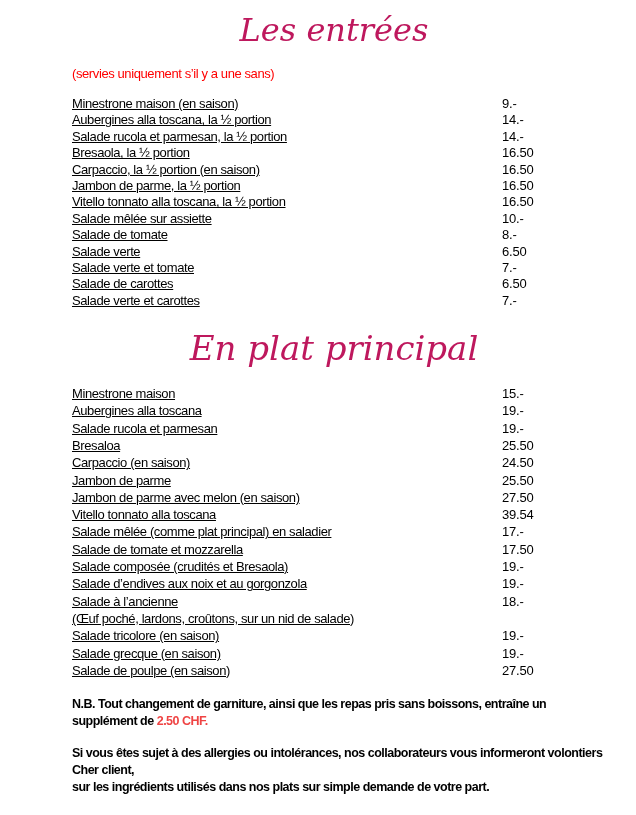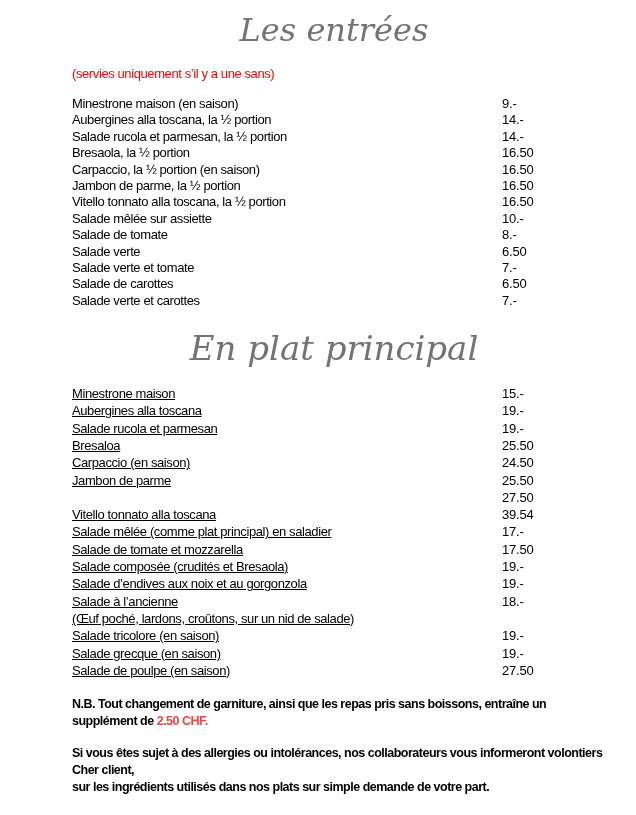--- a/index.html
+++ b/index.html
@@ -14,21 +14,21 @@
     position: relative;
     width: 636px; height: 815px;
     overflow: hidden;
     background: #ffffff;
   }
   .script-title {
     font-family: "DejaVu Serif", serif;
     font-style: italic;
     font-weight: normal;
     text-align: center;
-    color: #737373;
+    color: #be185d;
     margin: 0;
     padding-left: 32px;
   }
   #title-entrees {
     font-size: 32px;
     padding-top: 8px;
     height: 50px;
     line-height: 44px;
   }
   #title-principal {
@@ -49,21 +49,21 @@
     margin-right: 50px;
   }
   #menu-entrees { margin-top: 14px; }
   #menu-principal { margin-top: 8px; text-decoration: underline; }
   .row {
     position: relative;
     font-size: 13px;
     letter-spacing: -0.4px;
     white-space: nowrap;
   }
-  #menu-entrees .row { height: 16.4px; line-height: 16.4px; }
+  #menu-entrees .row { height: 16.4px; line-height: 16.4px; text-decoration: underline; }
   #menu-principal .row { height: 17.3px; line-height: 17.3px; }
   .price {
     position: absolute;
     left: 430px;
     top: 0;
     letter-spacing: -0.2px;
   }
   .footer {
     margin-left: 72px;
     margin-right: 28px;
@@ -103,21 +103,21 @@
 
   <h1 id="title-principal" class="script-title">En plat principal</h1>
 
   <div id="menu-principal" class="menu">
       <div class="row"><span>Minestrone maison</span><span class="price">15.-</span></div>
       <div class="row"><span>Aubergines alla toscana</span><span class="price">19.-</span></div>
       <div class="row"><span>Salade rucola et parmesan</span><span class="price">19.-</span></div>
       <div class="row"><span>Bresaloa</span><span class="price">25.50</span></div>
       <div class="row"><span>Carpaccio (en saison)</span><span class="price">24.50</span></div>
       <div class="row"><span>Jambon de parme</span><span class="price">25.50</span></div>
-      <div class="row"><span class="price">27.50</span></div>
+      <div class="row"><span>Jambon de parme avec melon (en saison)</span><span class="price">27.50</span></div>
       <div class="row"><span>Vitello tonnato alla toscana</span><span class="price">39.54</span></div>
       <div class="row"><span>Salade mêlée (comme plat principal) en saladier</span><span class="price">17.-</span></div>
       <div class="row"><span>Salade de tomate et mozzarella</span><span class="price">17.50</span></div>
       <div class="row"><span>Salade composée (crudités et Bresaola)</span><span class="price">19.-</span></div>
       <div class="row"><span>Salade d’endives aux noix et au gorgonzola</span><span class="price">19.-</span></div>
       <div class="row"><span>Salade à l’ancienne</span><span class="price">18.-</span></div>
       <div class="row"><span>(Œuf poché, lardons, croûtons, sur un nid de salade)</span><span class="price"></span></div>
       <div class="row"><span>Salade tricolore (en saison)</span><span class="price">19.-</span></div>
       <div class="row"><span>Salade grecque (en saison)</span><span class="price">19.-</span></div>
       <div class="row"><span>Salade de poulpe (en saison)</span><span class="price">27.50</span></div>

